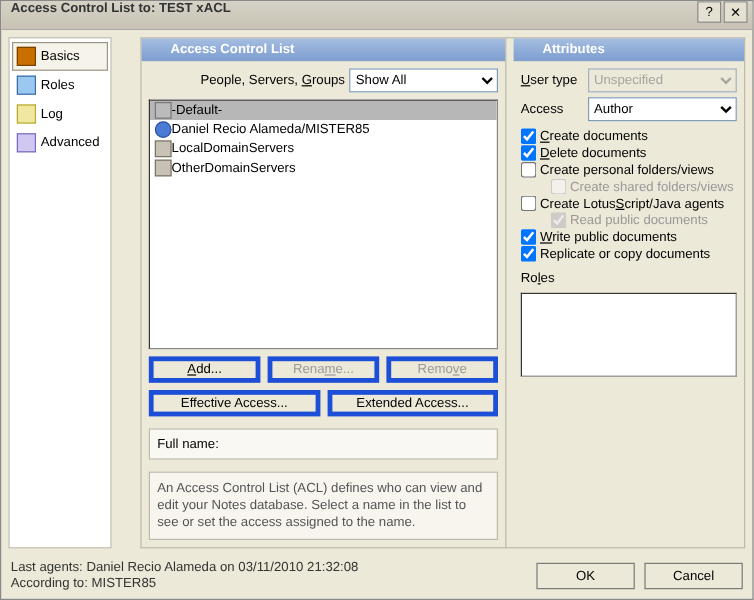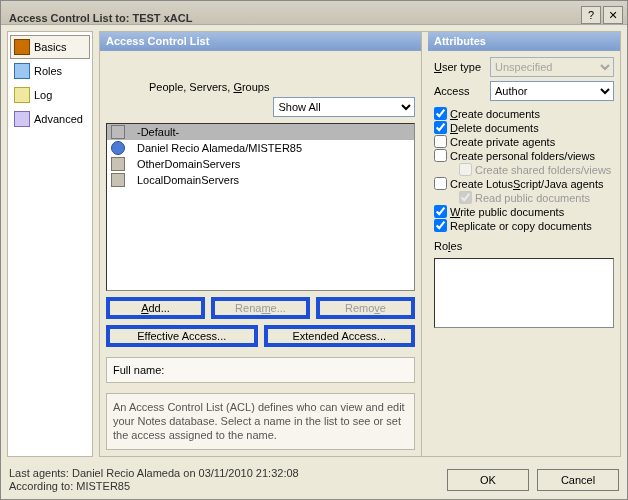--- a/index.html
+++ b/index.html
@@ -13,21 +13,21 @@
     height: 500px;
     display: flex;
     flex-direction: column;
     border: 1px solid #888;
   }
   .titlebar {
     background: linear-gradient(#d6d2c6, #c7c2b3);
     border-bottom: 1px solid #aaa;
     height: 24px;
     display: flex;
-    align-items: flex-end;
+    align-items: flex-start;
     padding: 0 4px;
   }
   .titlebar .title {
     flex: 1;
     font-weight: bold;
     color: #333;
     padding-left: 4px;
   }
   .titlebar .titlebtn {
     width: 20px; height: 18px;
@@ -42,21 +42,21 @@
     flex: 1;
     display: flex;
     padding: 6px;
     gap: 0;
     overflow: hidden;
   }
   .sidebar {
     width: 86px;
     background: #fff;
     border: 1px solid #bdb9aa;
-    margin-right: 6px;
+    margin-right: 24px;
     padding: 3px 2px;
   }
   .sidebar-item {
     display: flex;
     align-items: center;
     gap: 4px;
     padding: 3px 3px;
     cursor: default;
     border: 1px solid transparent;
   }
@@ -66,41 +66,41 @@
   }
   .sidebar-item .ic { width: 16px; height: 16px; display:inline-block; }
   .panel { flex:1; display:flex; flex-direction:column; gap:0; }
   .columns { flex:1; display:flex; gap:6px; border:1px solid #bdb9aa;}
   .acl-col { flex: 1.15; display:flex; flex-direction:column; border-right:1px solid #bdb9aa;}
   .attr-col { width: 192px; display:flex; flex-direction:column; }
   .section-header {
     background: linear-gradient(#a5bde0, #7e9fd1);
     color: #fff;
     font-weight: bold;
-    padding: 3px 6px;
+    padding: 3px 24px;
     border-bottom: 1px solid #8aa2c9;
   }
   .acl-body { flex:1; display:flex; flex-direction:column; padding:6px; gap:6px; }
   .filter-row { display:flex; align-items:center; gap:4px;padding-left:43px; }
   .filter-row label { white-space:nowrap; }
   select, input[type=text] {
     font: inherit;
     border: 1px solid #7f9db9;
     height: 20px;
     background:#fff;
   }
-  .filter-row select { flex:1;margin-top:40px; }
+  .filter-row select { flex:1; }
   .listbox {
     flex:1;
     border: 1px inset #888;
     background: #fff;
     overflow:auto;
   }
   .listbox .row {
-    display:flex; align-items:center; gap:12px;
+    display:flex; align-items:center; gap:0;
     padding:1px 4px;
     height:16px;
     white-space:nowrap;
   }
   .listbox .row.sel { background:#b7b7b7; color:#000; }
   .listbox .row .ic { width:14px; height:14px; display:inline-block; }
   .btn-row { display:flex; gap:6px; }
   .btn-row2 { display:flex; gap:6px; }
   button.flat {
     font: inherit;
@@ -204,25 +204,25 @@
               <div class="row sel">
                 <span class="ic ic-default"></span>
                 <span>-Default-</span>
               </div>
               <div class="row">
                 <span class="ic ic-person"></span>
                 <span>Daniel Recio Alameda/MISTER85</span>
               </div>
               <div class="row">
                 <span class="ic ic-server"></span>
-                <span>OtherDomainServers</span>
+                <span>LocalDomainServers</span>
               </div>
               <div class="row">
                 <span class="ic ic-server"></span>
-                <span>LocalDomainServers</span>
+                <span>OtherDomainServers</span>
               </div>
             </div>
           <div class="btn-row">
             <button class="flat"><span><u>A</u>dd...</span></button>
             <button class="flat" id="btn-rename" disabled=""><span>Rena<u>m</u>e...</span></button>
             <button class="flat" id="btn-remove" disabled=""><span>Remo<u>v</u>e</span></button>
           </div>
           <div class="btn-row2">
             <button class="flat">Effective Access...</button>
             <button class="flat">Extended Access...</button>
@@ -253,24 +253,20 @@
               <label class="chk">
                 <input type="checkbox" checked="" style="">
                 <span><u>C</u>reate documents</span>
               </label>
               <label class="chk">
                 <input type="checkbox" checked="" style="">
                 <span><u>D</u>elete documents</span>
               </label>
               <label class="chk">
                 <input type="checkbox" style="">
-                <span>Create private agents</span>
-              </label>
-              <label class="chk">
-                <input type="checkbox" style="">
                 <span>Create personal folders/views</span>
               </label>
               <label class="chk dis">
                 <input type="checkbox" disabled="" style="">
                 <span>Create shared folders/views</span>
               </label>
               <label class="chk">
                 <input type="checkbox" style="">
                 <span>Create Lotus<u>S</u>cript/Java agents</span>
               </label>

